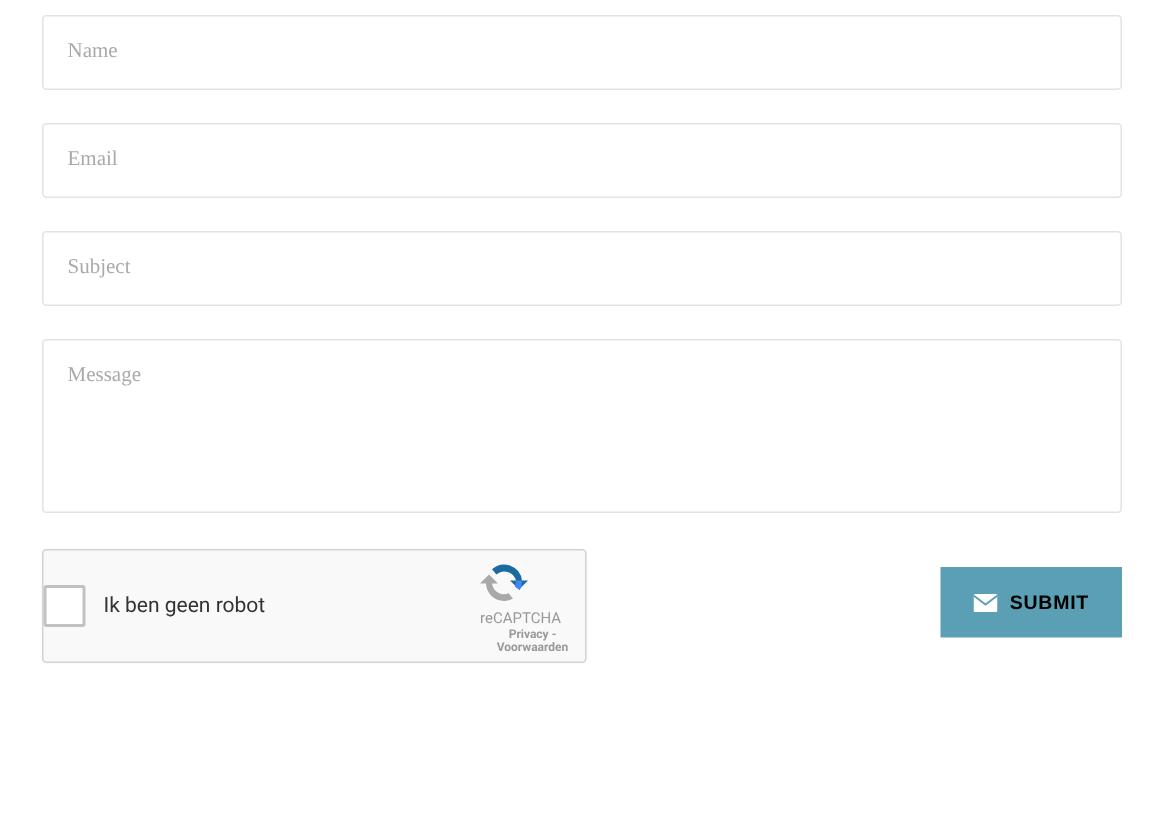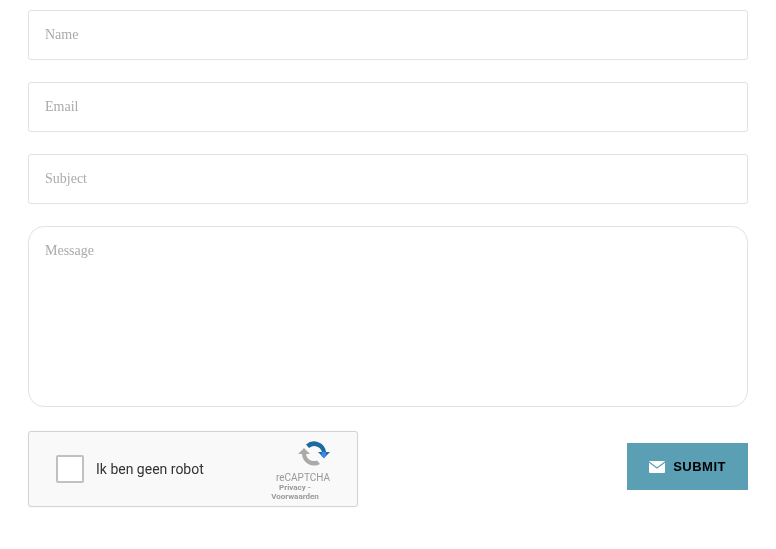--- a/index.html
+++ b/index.html
@@ -34,61 +34,60 @@
       color: #0369a1;
       margin-bottom: 22px;
       outline: none;
       font-family: Liberation Serif, serif;
     }
     .form-field::placeholder {
       color: #aaaaaa;
       font-weight: 400;
     }
     textarea.form-field {
-      height: 181px;
+      height: 116px;
       resize: none;
       margin-bottom: 20px;
-      border-radius: 16px;
     }
     .bottom-row {
       display: flex;
       justify-content: space-between;
       align-items: flex-start;
     }
     .recaptcha {
-      width: 330px;
+      width: 363px;
       height: 76px;
       border: 1px solid #d3d3d3;
       border-radius: 3px;
       background: #f9f9f9;
       box-shadow: 0 0 2px rgba(0,0,0,0.05);
       display: flex;
       align-items: center;
-      padding: 0 27px;
+      padding: 0 0;
       position: relative;
     }
     .recaptcha-checkbox {
       width: 28px;
       height: 28px;
       border: 2px solid #c1c1c1;
       border-radius: 2px;
       background: #ffffff;
       margin-right: 12px;
       cursor: pointer;
       flex-shrink: 0;
     }
     .recaptcha-label {
       font-size: 14px;
       color: #333333;
       flex: 1;
     }
     .recaptcha-right {
       display: flex;
       flex-direction: column;
-      align-items: flex-end;
+      align-items: flex-start;
       width: 70px;
     }
     .recaptcha-logo {
       width: 32px;
       height: 32px;
       margin-bottom: 2px;
     }
     .recaptcha-brand {
       font-size: 10px;
       color: #999999;

